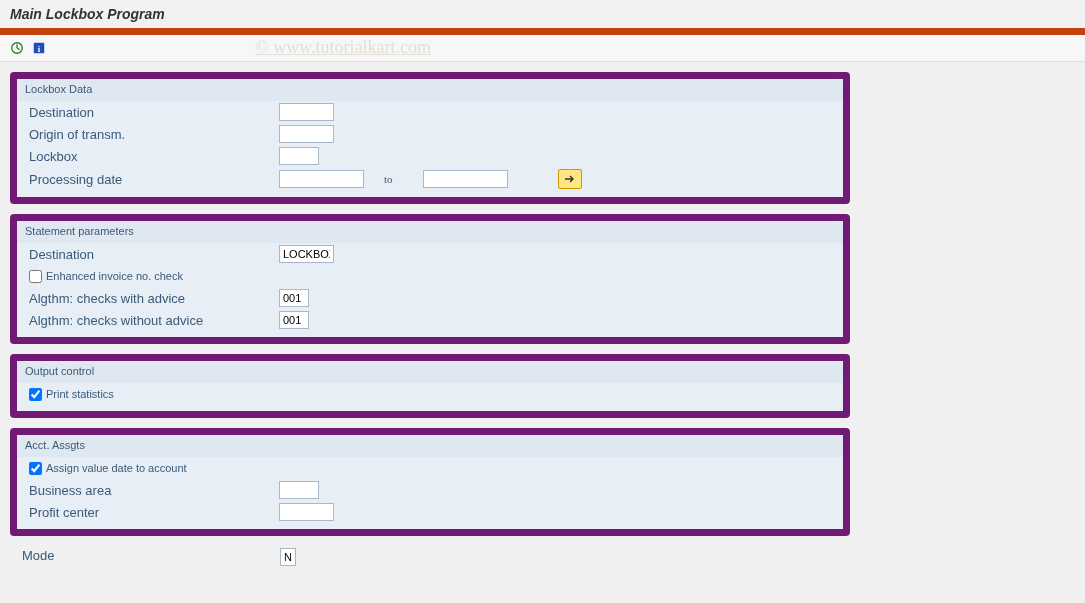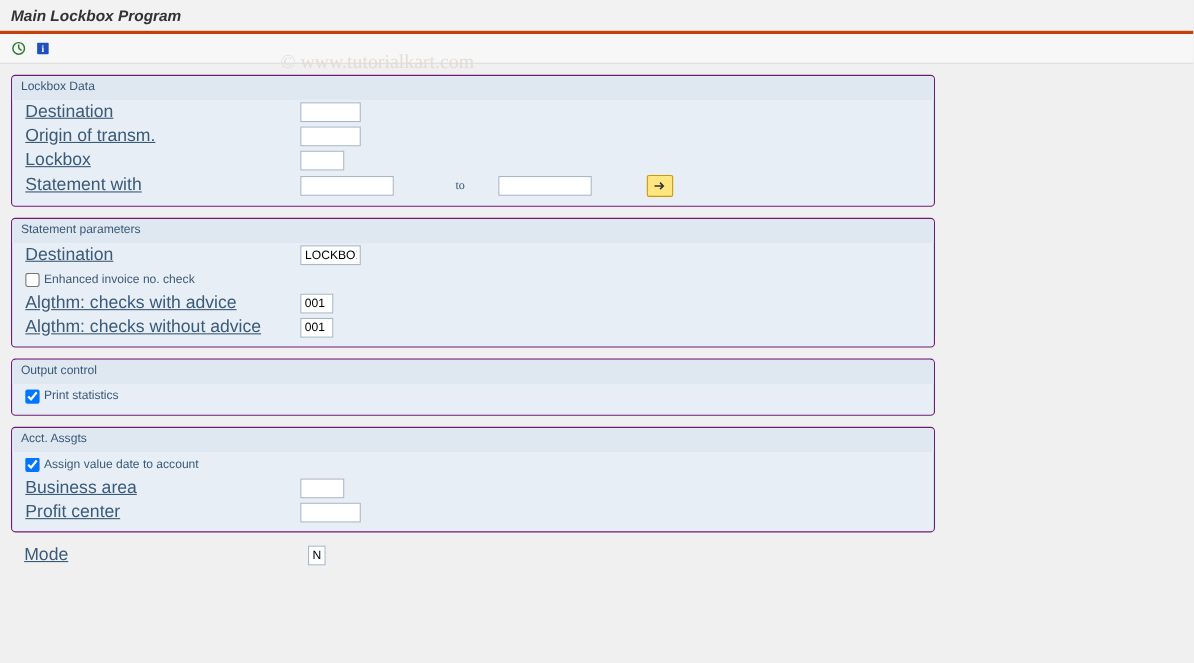--- a/index.html
+++ b/index.html
@@ -8,21 +8,21 @@
       font-size: 11px;
       background: #f0f0f0;
       width: 1085px;
       height: 603px;
       overflow: hidden;
       position: relative;
     }
     .title-bar {
       background: #f2f2f2;
       padding: 6px 10px;
-      border-bottom: 3px solid #c2410c;
+      border-bottom: 7px solid #c2410c;
     }
     .title-bar h1 {
       font-size: 14px;
       font-style: italic;
       font-weight: bold;
       color: #333;
     }
     .toolbar {
       background: #f7f7f7;
       padding: 4px 8px;
@@ -37,35 +37,36 @@
       height: 18px;
       display: flex;
       align-items: center;
       justify-content: center;
       cursor: pointer;
       border: 1px solid transparent;
     }
     .watermark {
       position: absolute;
       left: 255px;
-      top: 15px;
+      top: 2px;
       font-size: 18px;
       color: #e0d8d0;
       opacity: 0.8;
       pointer-events: none;
       font-family: Georgia, serif;
+      text-decoration: underline;
     }
     .content {
       padding: 10px;
       display: flex;
       flex-direction: column;
       gap: 10px;
     }
     .group {
-      border: 1px solid #701a75;
+      border: 7px solid #701a75;
       border-radius: 4px;
       background: #e8eef5;
       width: 840px;
       padding-bottom: 6px;
     }
     .group-title {
       padding: 4px 8px 6px 8px;
       color: #3a5a7a;
       font-size: 11px;
       background: #dfe8f0;
@@ -74,37 +75,36 @@
     }
     .row {
       display: flex;
       align-items: center;
       padding: 2px 12px;
       min-height: 22px;
     }
     .label {
       width: 250px;
       color: #3a5a7a;
-      font-size: 16px;
-      text-decoration: underline;
+      font-size: 13px;
     }
     .input-text {
       border: 1px solid #a8b8c8;
       background: #fff;
       height: 18px;
       padding: 0 3px;
       font-size: 11px;
       font-family: inherit;
     }
     .w-small { width: 30px; }
     .w-smed { width: 40px; }
     .w-med { width: 55px; }
     .w-large { width: 85px; }
     .to-label {
-      margin: 0 30px 0 56px;
+      margin: 0 30px 0 20px;
       color: #3a5a7a;
       font-family: Liberation Serif, serif;
     }
     .more-btn {
       width: 24px;
       height: 20px;
       background: #ffe680;
       border: 1px solid #cc9900;
       border-radius: 2px;
       margin-left: 50px;
@@ -166,21 +166,21 @@
     </div>
     <div class="row">
       <span class="label">Origin of transm.</span>
       <input class="input-text w-med" value="" style="">
     </div>
     <div class="row">
       <span class="label">Lockbox</span>
       <input class="input-text w-smed" value="" style="">
     </div>
     <div class="row">
-      <span class="label">Statement with</span>
+      <span class="label">Processing date</span>
       <input class="input-text w-large" value="" style="">
       <span class="to-label">to</span>
       <input class="input-text w-large" value="" style="">
       <div class="more-btn">
         <svg viewBox="0 0 12 10">
           <path d="M1 5 L9 5 M6 2 L9 5 L6 8" fill="none" stroke="#333" stroke-width="1.4"></path>
         </svg>
       </div>
     </div>
   </div>

